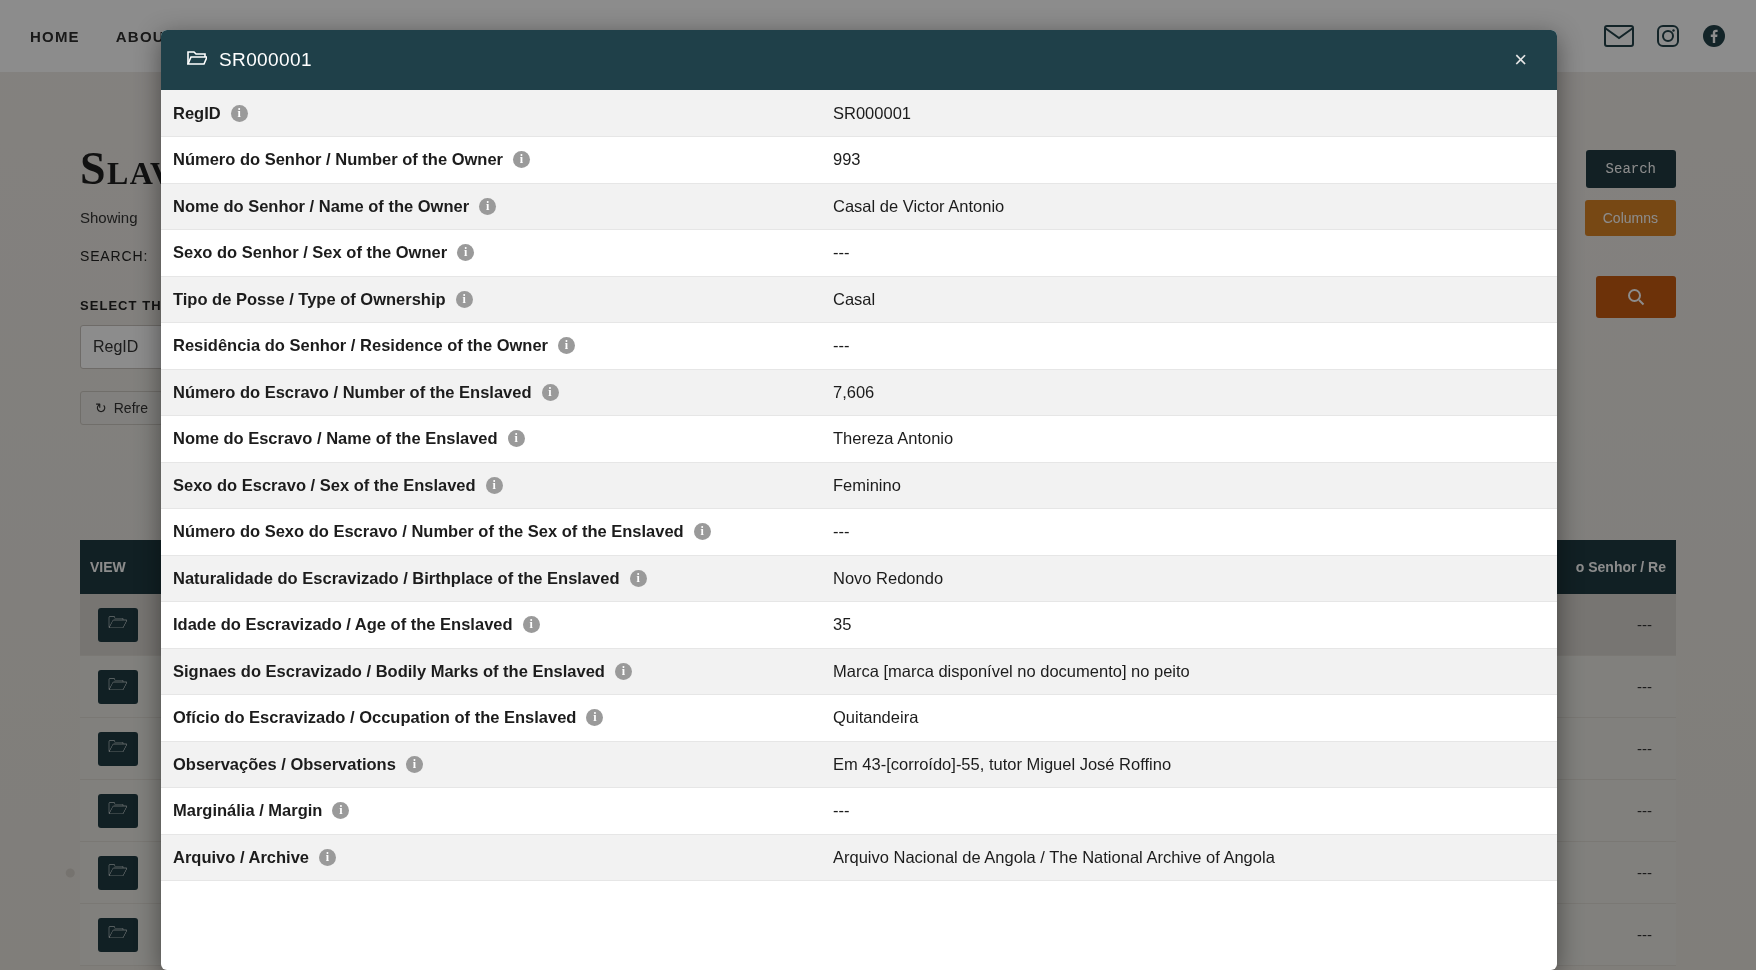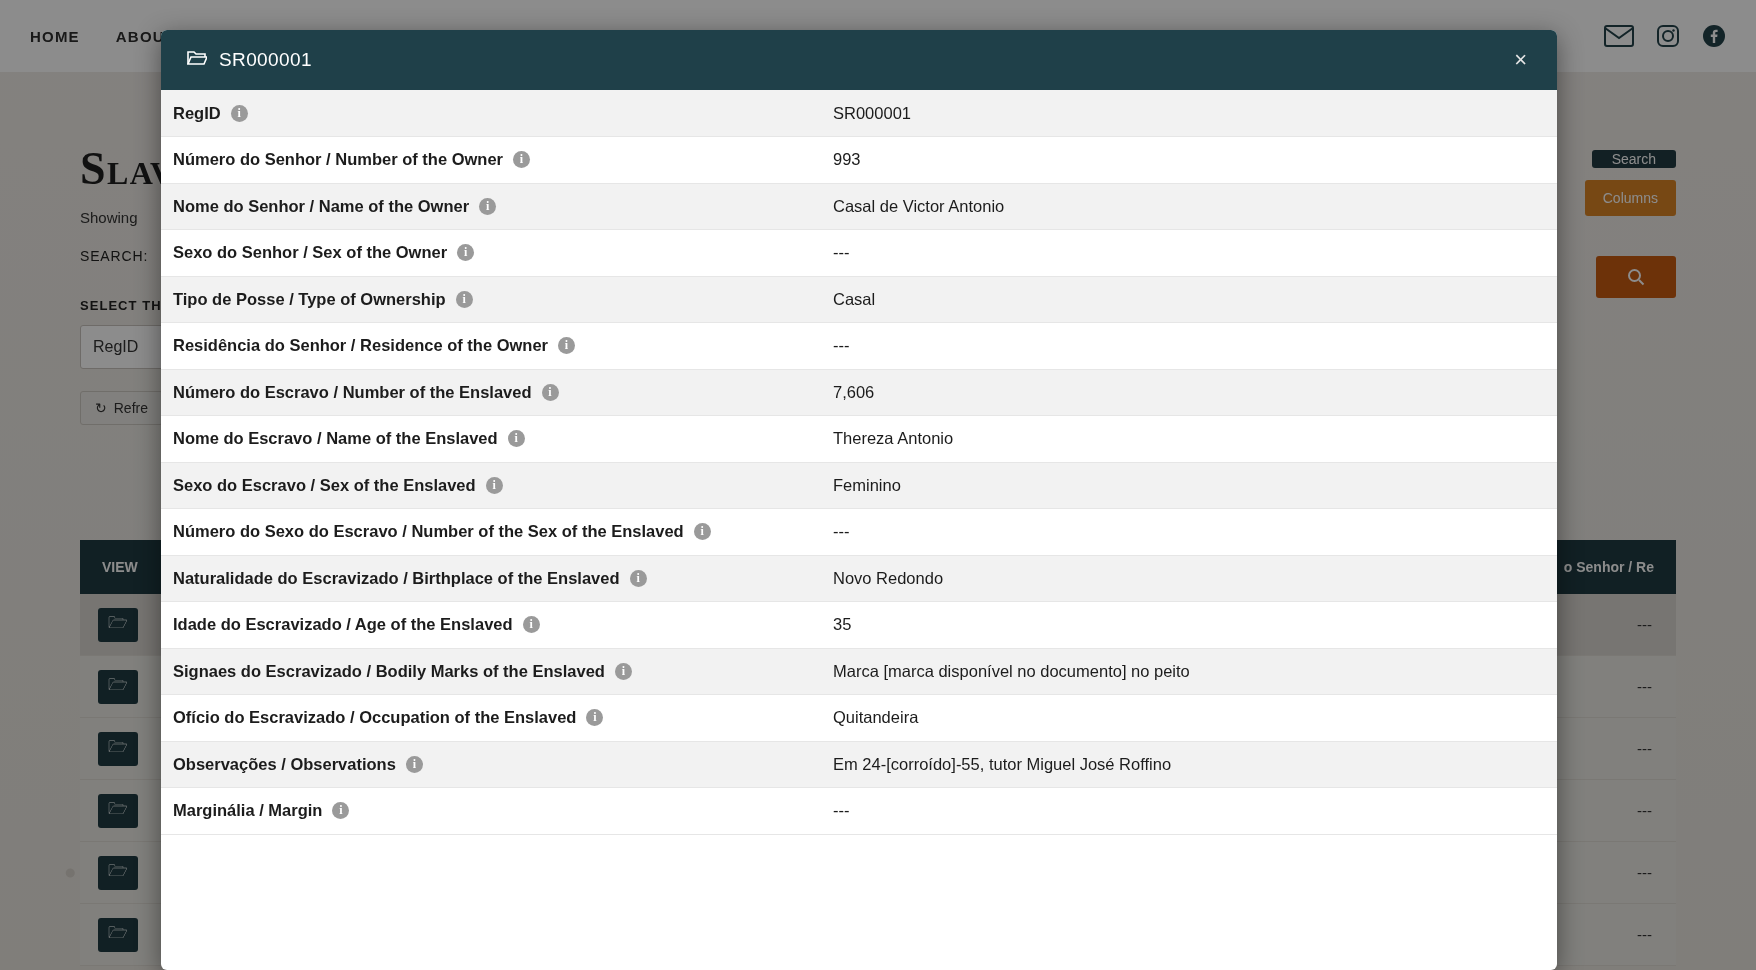--- a/index.html
+++ b/index.html
@@ -90,21 +90,22 @@
     letter-spacing: .06em;
     color: #222;
     text-transform: uppercase;
   }
   .btn-dark {
     background: #213b42;
     color: #fff;
     border: none;
     border-radius: 3px;
     font-size: 14px;
-    padding: 1px 20px;
+    padding: 11px 20px;
+    font-family: Liberation Mono, monospace;
   }
   #select-label {
     font-size: 13px;
     letter-spacing: .08em;
     font-weight: 700;
     color: #222;
     text-transform: uppercase;
     margin-bottom: 12px;
   }
   #select-box {
@@ -173,21 +174,21 @@
   #table-head {
     display: flex;
     background: #1f3b42;
     color: #fff;
     font-size: 14px;
     font-weight: 700;
     height: 54px;
     align-items: center;
   }
   #table-head .th {
-    padding: 0 22px;
+    padding: 0 10px;
     white-space: nowrap;
   }
   .tr {
     display: flex;
     align-items: center;
     height: 62px;
     border-bottom: 1px solid #dedad4;
   }
   .tr.alt { background: #d9d5d0; }
   .tr.plain { background: #ece9e4; }
@@ -549,28 +550,37 @@
             </td>
             <td class="val">Quitandeira</td>
           </tr>
           <tr class="odd">
             <td class="lbl">
               <span class="lbl-inner">
                   <span>Observações / Observations</span>
                   <span class="info-icon">i</span>
                 </span>
             </td>
-            <td class="val">Em 24-[corroído]-55, tutor Miguel José Roffino</td>
+            <td class="val">Em 43-[corroído]-55, tutor Miguel José Roffino</td>
           </tr>
           <tr class="even">
             <td class="lbl">
               <span class="lbl-inner">
                   <span>Marginália / Margin</span>
                   <span class="info-icon">i</span>
                 </span>
             </td>
             <td class="val">---</td>
+          </tr>
+          <tr class="odd">
+            <td class="lbl">
+              <span class="lbl-inner">
+                  <span>Arquivo / Archive</span>
+                  <span class="info-icon">i</span>
+                </span>
+            </td>
+            <td class="val">Arquivo Nacional de Angola / The National Archive of Angola</td>
           </tr>
         </tbody>
       </table>
     </div>
   </div>
 </div>
 
 </body></html>

